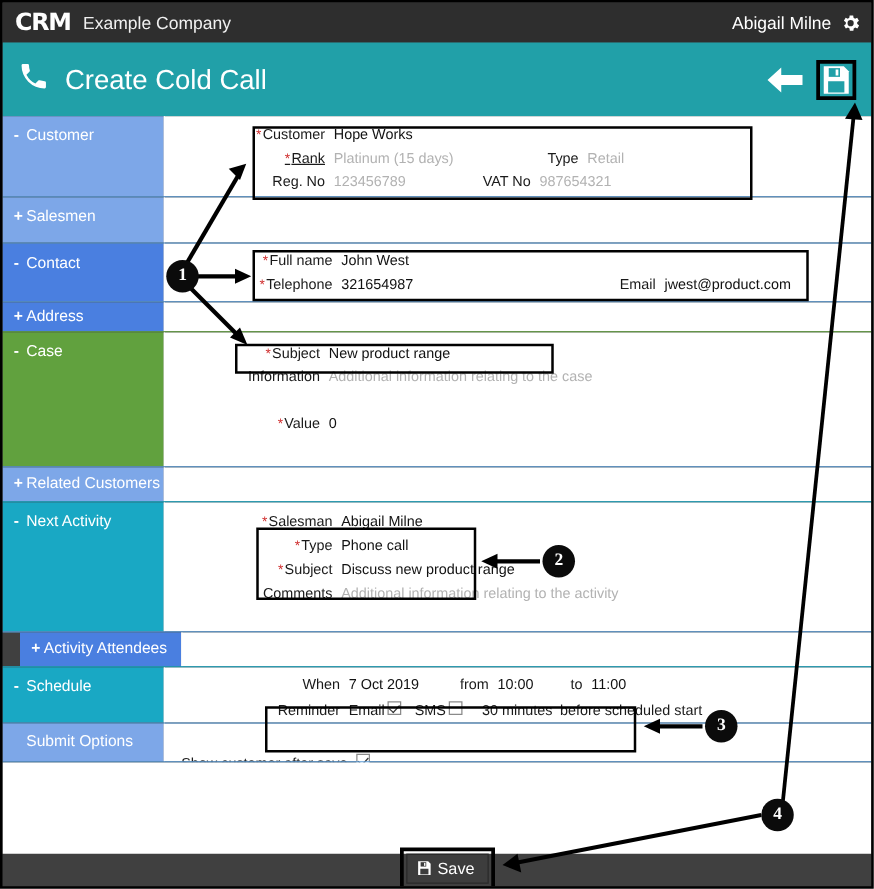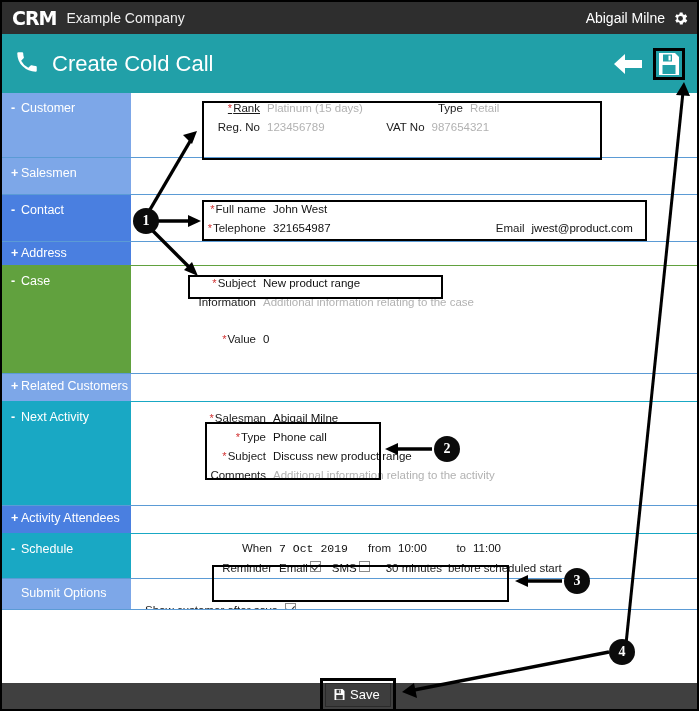--- a/index.html
+++ b/index.html
@@ -172,20 +172,24 @@
 
   <div class="rows">
 
     <div class="row" style="height:64px;">
       <div class="sect-label c-lightblue">
         <span class="pm">-</span><span>Customer</span>
       </div>
       <div class="sect-body">
         <div class="fieldbox" style="left:66px; top:9px;">
           <div class="frow">
+            <span class="lbl" style="width:62px;"><span class="req">*</span><span>Customer</span></span>
+            <span class="val">Hope Works</span>
+          </div>
+          <div class="frow">
             <span class="lbl" style="width:62px;text-decoration:underline;"><span class="req">*</span><span>Rank</span></span>
             <span class="val ph">Platinum (15 days)</span>
             <span class="lbl" style="width:100px;">Type</span>
             <span class="val ph" style="width:62px;">Retail</span>
           </div>
           <div class="frow">
             <span class="lbl" style="width:62px;">Reg. No</span>
             <span class="val ph">123456789</span>
             <span class="lbl" style="width:100px;">VAT No</span>
             <span class="val ph" style="width:62px;">987654321</span>
@@ -278,36 +282,36 @@
             <span class="val">Discuss new product range</span>
           </div>
           <div class="frow">
             <span class="lbl" style="width:62px;">Comments</span>
             <span class="val ph">Additional information relating to the activity</span>
           </div>
         </div>
       </div>
     </div>
 
-    <div class="row" style="height:28px;">
+    <div class="row" style="height:28px;padding-left:14px;">
       <div class="sect-label c-blue" style="padding-top:5px;">
         <span class="pm">+</span><span>Activity Attendees</span>
       </div>
       <div class="sect-body"></div>
     </div>
 
     <div class="row" style="height:45px; border-top-color:#19a8c4;">
       <div class="sect-label c-teal">
         <span class="pm">-</span><span>Schedule</span>
       </div>
       <div class="sect-body">
         <div class="fieldbox" style="left:88px; top:8px;">
           <div class="frow">
             <span class="lbl" style="width:52px;">When</span>
-            <span class="val" style="width:72px;font-family:Liberation Mono, monospace;">7 Oct 2019</span>
+            <span class="val" style="width:72px;">7 Oct 2019</span>
             <span class="lbl" style="width:40px;">from</span>
             <span class="val" style="width:48px;">10:00</span>
             <span class="lbl" style="width:20px;">to</span>
             <span class="val">11:00</span>
           </div>
           <div class="frow">
             <span class="lbl" style="width:52px;">Reminder</span>
             <span class="inline" style="margin-left:7px;">Email</span>
             <span class="cb on"></span>
             <span class="inline" style="margin-left:9px;">SMS</span>

